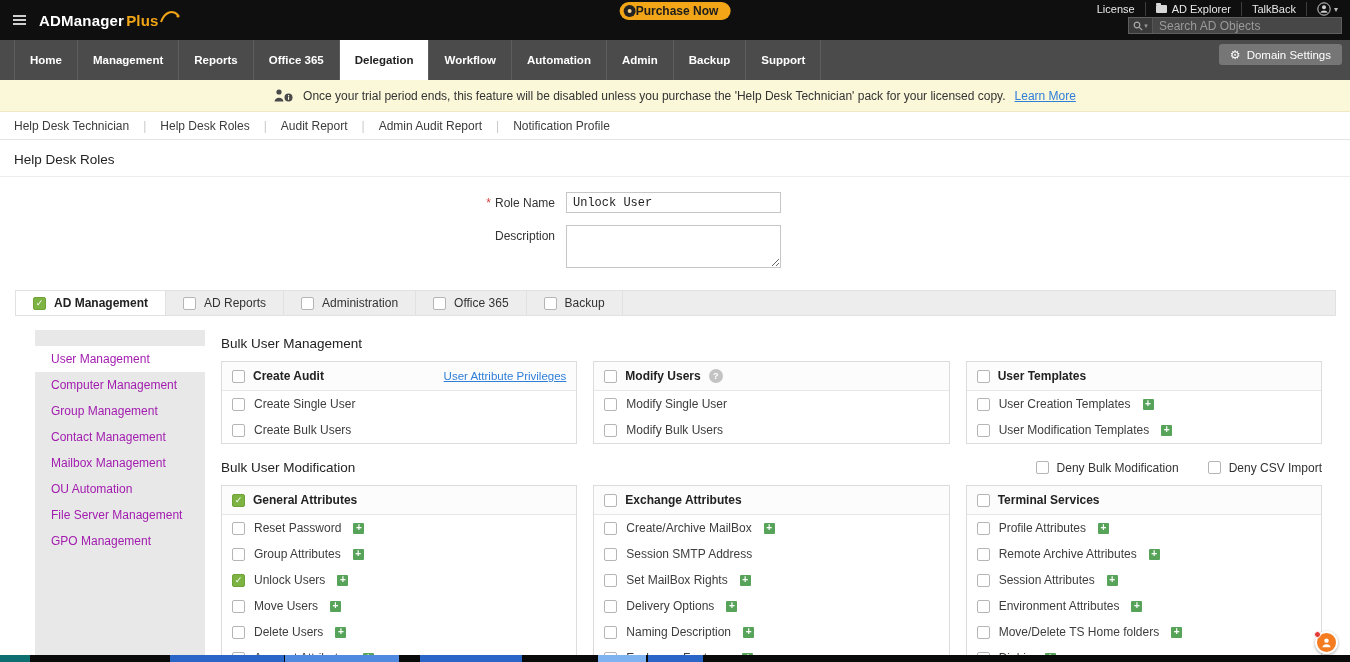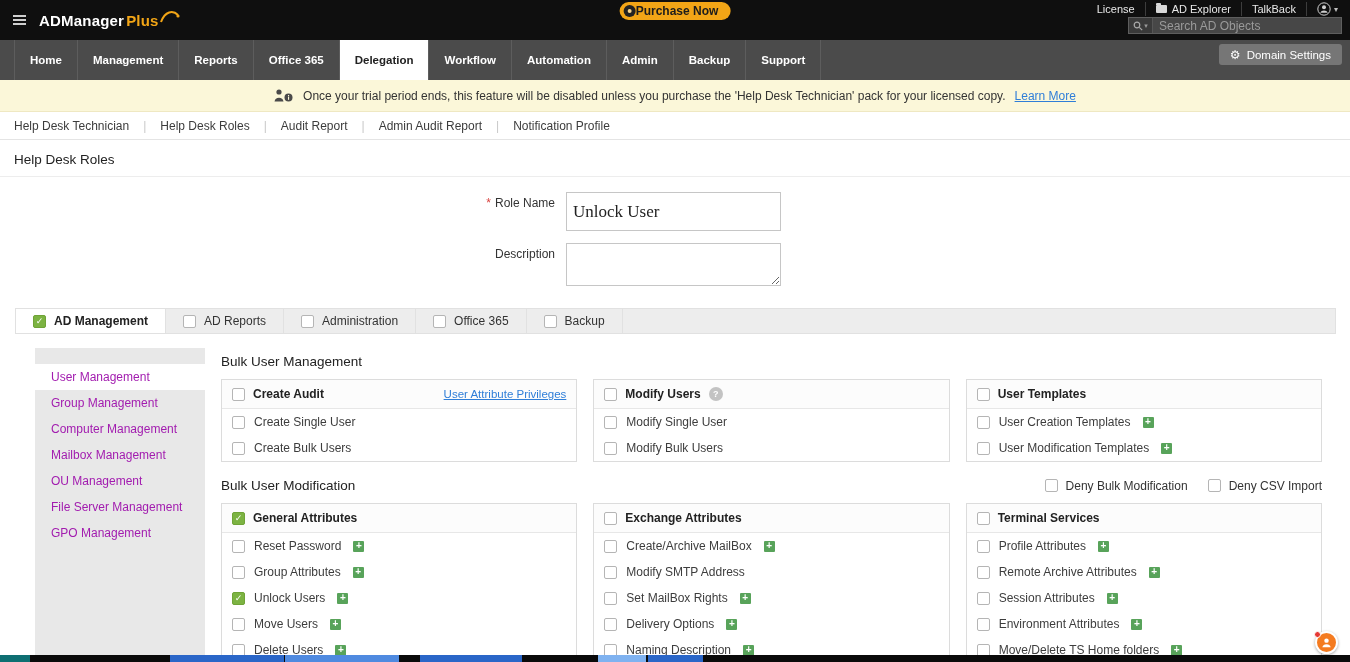--- a/index.html
+++ b/index.html
@@ -52,21 +52,21 @@
   .subnav-item { padding:0 14px; cursor:pointer; white-space:nowrap; }
   .subnav-item:first-child { padding-left:0; }
   .subnav-sep { color:#c9c9c9; }
 
   
   .title-row { padding:12px 14px 9px; font-size:13.5px; color:#222; border-bottom:1px solid #ededed; flex:none; }
   .form-area { padding:15px 0 10px; flex:none; }
   .form-row { display:flex; margin-bottom:12px; }
   .form-label { width:566px; text-align:right; font-size:12px; color:#333; padding-right:11px; padding-top:4px; flex:none; }
   .req { color:#d9433f; margin-right:4px; }
-  .role-input { width:215px; height:39px; border:1px solid #c6c6c6; font-size:17px; padding:0 6px; color:#222; font-family:Liberation Serif, serif; outline:none; }
+  .role-input { width:215px; height:21px; border:1px solid #c6c6c6; font-size:12px; padding:0 6px; color:#222; font-family:Liberation Mono, monospace; outline:none; }
   .desc-textarea { width:215px; height:43px; border:1px solid #c6c6c6; font-size:12px; padding:3px 6px; color:#222; font-family:inherit; resize:both; outline:none; }
 
   
   .perm-tabs { margin:0 14px 0 15px; height:26px; background:#ededed; border:1px solid #e1e1e1; display:flex; align-items:stretch; flex:none; }
   .perm-tab { display:flex; align-items:center; gap:8px; padding:0 17px; font-size:12px; color:#333; border-right:1px solid #e1e1e1; cursor:pointer; white-space:nowrap; }
   .perm-tab.active { background:#fff; font-weight:bold; color:#222; }
 
   
   .cb { width:13px; height:13px; border:1px solid #b5b5b5; border-radius:2px; background:#fff; display:inline-flex; align-items:center; justify-content:center; font-size:9px; font-weight:bold; color:#fff; flex:none; cursor:pointer; line-height:1; }
   .cb.checked { background:#7cb342; border-color:#6fa337; }
@@ -74,21 +74,21 @@
   
   .content { flex:1; display:flex; margin-top:14px; overflow:hidden; }
   .sidebar { margin-left:35px; width:170px; background:#e8e8e8; padding-top:16px; flex:none; }
   .side-item { height:26px; line-height:26px; padding-left:16px; font-size:12px; color:#a21caf; cursor:pointer; white-space:nowrap; }
   .side-item.active { background:#fff; }
 
   .main { flex:1; padding:0 28px 8px 16px; overflow:hidden; }
   .section-head { display:flex; align-items:center; justify-content:space-between; margin:16px 0 10px; }
   .section:first-child .section-head { margin-top:6px; }
   .section-title { font-size:13.5px; color:#222; }
-  .denies { display:flex; gap:20px;justify-content:flex-end; }
+  .denies { display:flex; gap:29px;justify-content:flex-end; }
   .deny { display:flex; align-items:center; gap:8px; font-size:12px; color:#333; cursor:pointer; }
 
   .group-grid { display:grid; grid-template-columns:repeat(3,1fr); gap:16px; }
   .group { border:1px solid #dcdcdc; background:#fff; }
   .group-head { display:flex; align-items:center; gap:8px; padding:7px 10px; border-bottom:1px solid #e7e7e7; background:#fcfcfc; }
   .group-title { font-weight:bold; font-size:12px; color:#222; white-space:nowrap; }
   .group-link { margin-left:auto; color:#2f7ed8; font-size:11.5px; cursor:pointer; white-space:nowrap;text-decoration:underline; }
   .help-q { width:14px; height:14px; border-radius:50%; background:#c3c3c3; color:#fff; font-size:9px; font-weight:bold; display:inline-flex; align-items:center; justify-content:center; cursor:pointer; flex:none; }
   .g-item { display:flex; align-items:center; gap:9px; padding:6px 10px; font-size:12px; color:#3d3d3d; }
   .plus { width:11px; height:11px; background:#58a35a; color:#fff; font-size:10px; font-weight:bold; line-height:10px; text-align:center; border-radius:1px; margin-left:3px; cursor:pointer; flex:none; }
@@ -248,24 +248,25 @@
       </div>
       <div class="perm-tab">
         <span class="cb"></span>
         <span class="perm-tab-label">Backup</span>
       </div>
     </div>
 
   <div class="content">
     <aside class="sidebar">
         <div class="side-item active">User Management</div>
+        <div class="side-item">Computer Management</div>
         <div class="side-item">Group Management</div>
-        <div class="side-item">Computer Management</div>
+        <div class="side-item">Contact Management</div>
         <div class="side-item">Mailbox Management</div>
-        <div class="side-item">OU Management</div>
+        <div class="side-item">OU Automation</div>
         <div class="side-item">File Server Management</div>
         <div class="side-item">GPO Management</div>
       </aside>
     <main class="main">
         <div class="section">
           <div class="section-head">
             <div class="section-title">Bulk User Management</div>
           </div>
           <div class="group-grid">
             <div class="group">
@@ -372,21 +373,21 @@
                 <span class="cb"></span>
                 <span class="group-title">Exchange Attributes</span>
               </div>
               <div class="g-item">
                 <span class="cb"></span>
                 <span class="item-label">Create/Archive MailBox</span>
                 <span class="plus">+</span>
               </div>
               <div class="g-item">
                 <span class="cb"></span>
-                <span class="item-label">Modify SMTP Address</span>
+                <span class="item-label">Session SMTP Address</span>
               </div>
               <div class="g-item">
                 <span class="cb"></span>
                 <span class="item-label">Set MailBox Rights</span>
                 <span class="plus">+</span>
               </div>
               <div class="g-item">
                 <span class="cb"></span>
                 <span class="item-label">Delivery Options</span>
                 <span class="plus">+</span>

